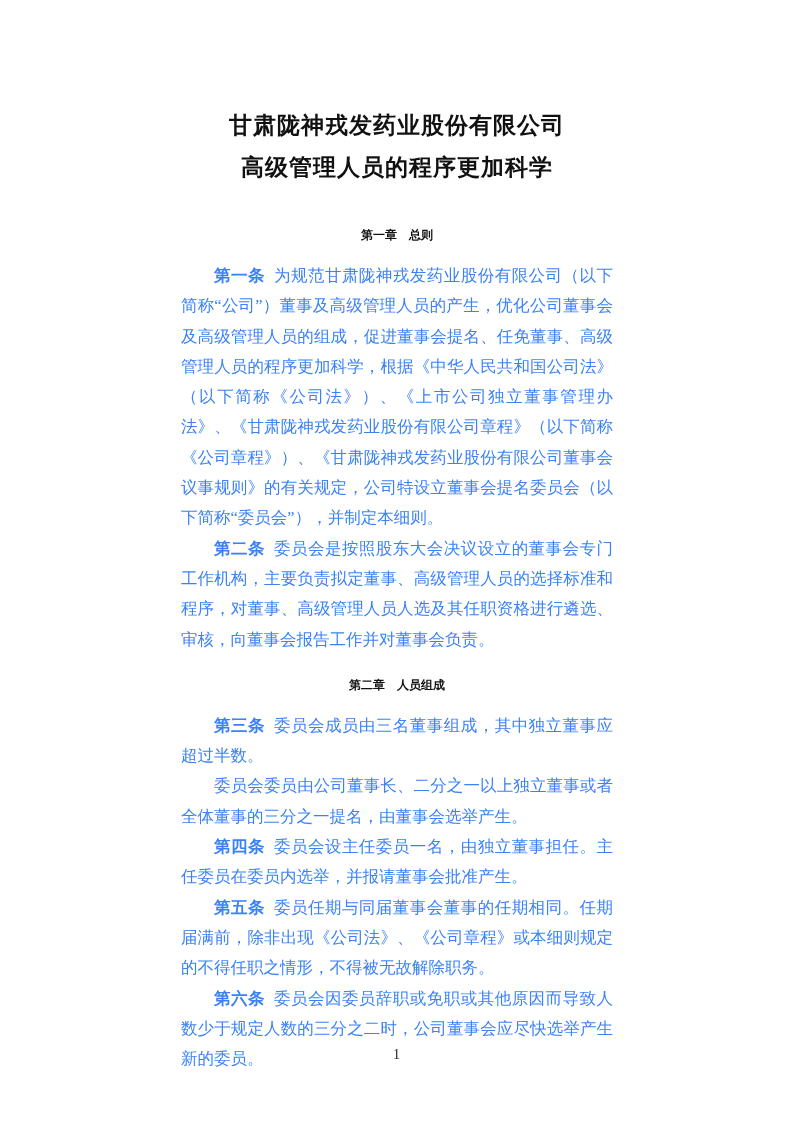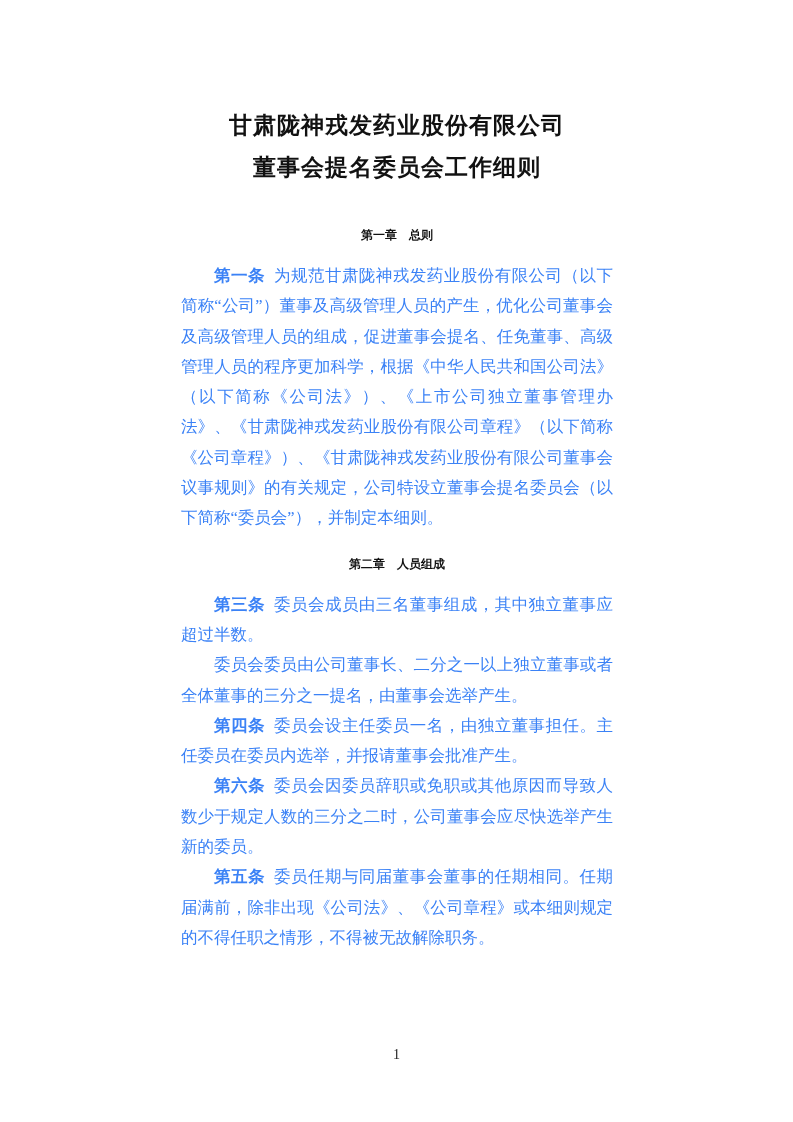--- a/index.html
+++ b/index.html
@@ -64,35 +64,36 @@
     line-height: 20px;
     color: #222222;
   }
 </style>
 </head>
 <body>
 
 <div class="page">
 
   <div class="doc-title">甘肃陇神戎发药业股份有限公司</div>
-  <div class="doc-title">董事会提名委员会工作细则</div>
+  <div class="doc-title">高级管理人员的程序更加科学</div>
 
   <div class="chapter-heading first">第一章　总则</div>
 
   <p class="para"><span class="article-label">第一条</span><span class="article-text">为规范甘肃陇神戎发药业股份有限公司（以下简称“公司”）董事及高级管理人员的产生，优化公司董事会及高级管理人员的组成，促进董事会提名、任免董事、高级管理人员的程序更加科学，根据《中华人民共和国公司法》（以下简称《公司法》）、《上市公司独立董事管理办法》、《甘肃陇神戎发药业股份有限公司章程》（以下简称《公司章程》）、《甘肃陇神戎发药业股份有限公司董事会议事规则》的有关规定，公司特设立董事会提名委员会（以下简称“委员会”），并制定本细则。</span></p>
 
+  <p class="para"><span class="article-label">第二条</span><span class="article-text">委员会是按照股东大会决议设立的董事会专门工作机构，主要负责拟定董事、高级管理人员的选择标准和程序，对董事、高级管理人员人选及其任职资格进行遴选、审核，向董事会报告工作并对董事会负责。</span></p>
 
   <div class="chapter-heading">第二章　人员组成</div>
 
   <p class="para"><span class="article-label">第三条</span><span class="article-text">委员会成员由三名董事组成，其中独立董事应超过半数。</span></p>
 
   <p class="para"><span class="article-text">委员会委员由公司董事长、二分之一以上独立董事或者全体董事的三分之一提名，由董事会选举产生。</span></p>
 
   <p class="para"><span class="article-label">第四条</span><span class="article-text">委员会设主任委员一名，由独立董事担任。主任委员在委员内选举，并报请董事会批准产生。</span></p>
 
 
+  <p class="para"><span class="article-label">第五条</span><span class="article-text">委员任期与同届董事会董事的任期相同。任期届满前，除非出现《公司法》、《公司章程》或本细则规定的不得任职之情形，不得被无故解除职务。</span></p>
+
   <p class="para"><span class="article-label">第六条</span><span class="article-text">委员会因委员辞职或免职或其他原因而导致人数少于规定人数的三分之二时，公司董事会应尽快选举产生新的委员。</span></p>
-
-  <p class="para"><span class="article-label">第五条</span><span class="article-text">委员任期与同届董事会董事的任期相同。任期届满前，除非出现《公司法》、《公司章程》或本细则规定的不得任职之情形，不得被无故解除职务。</span></p>
 
   <div class="page-number">1</div>
 
 </div>
 
 </body></html>

